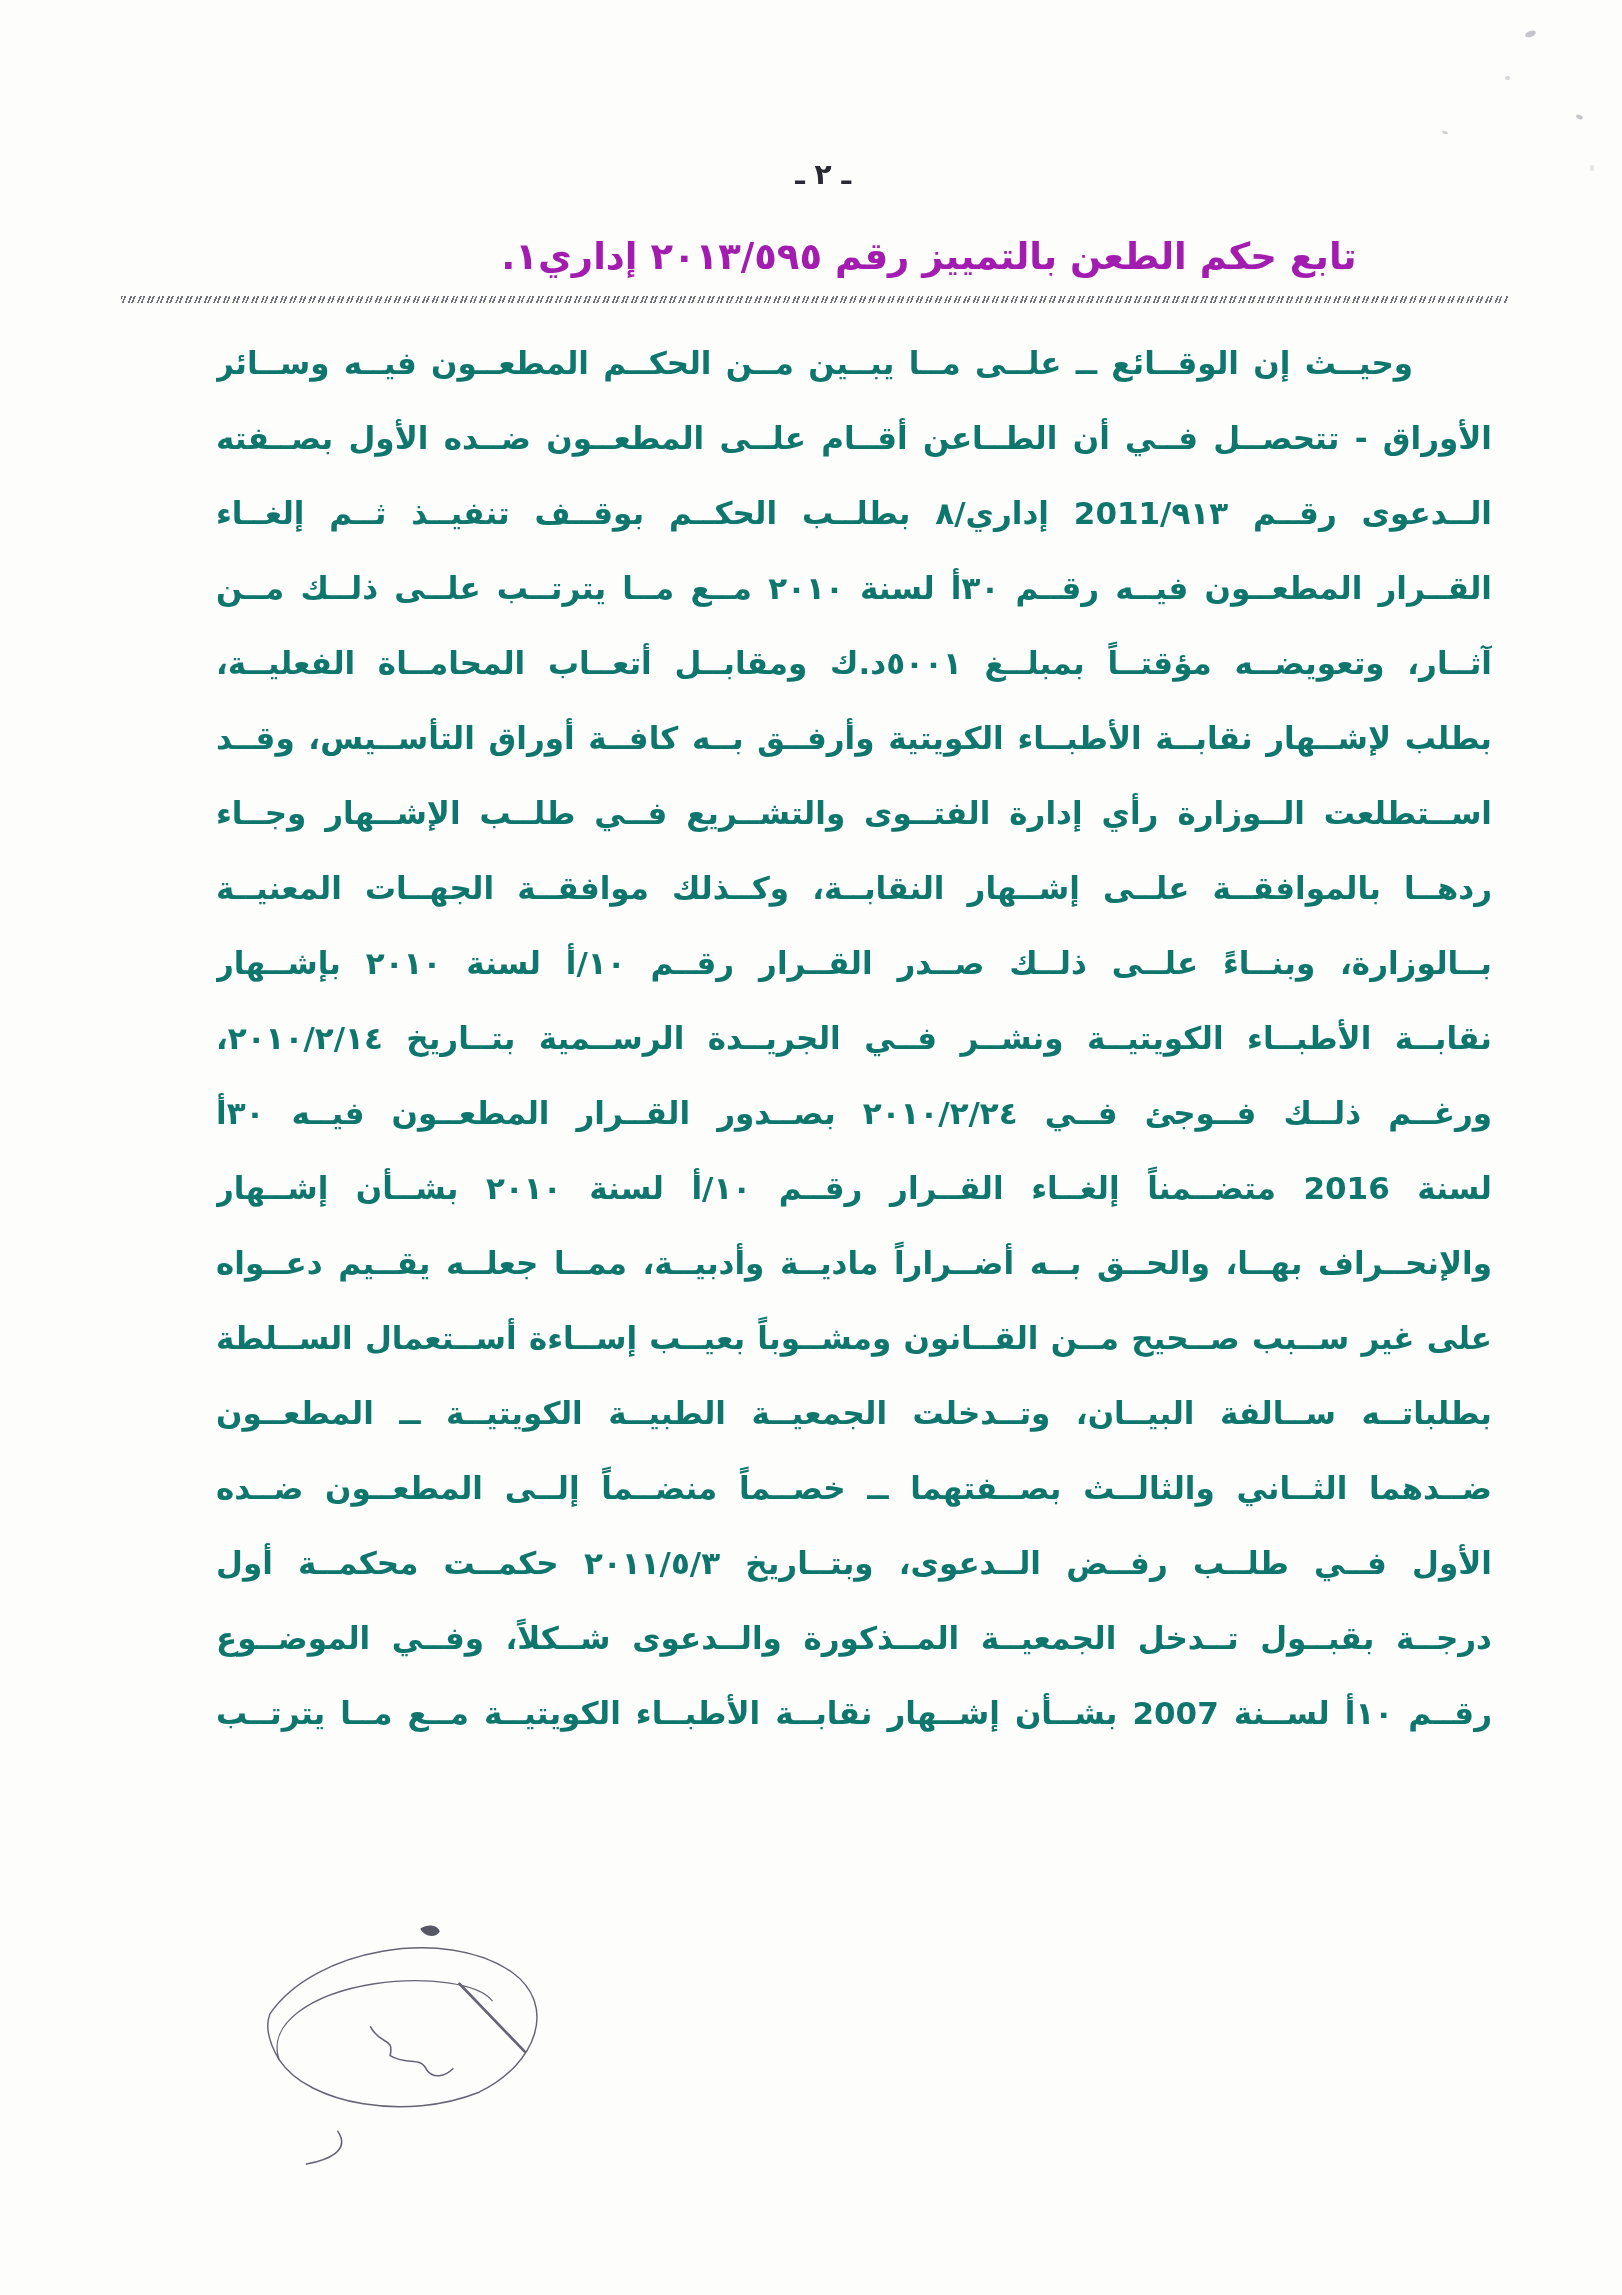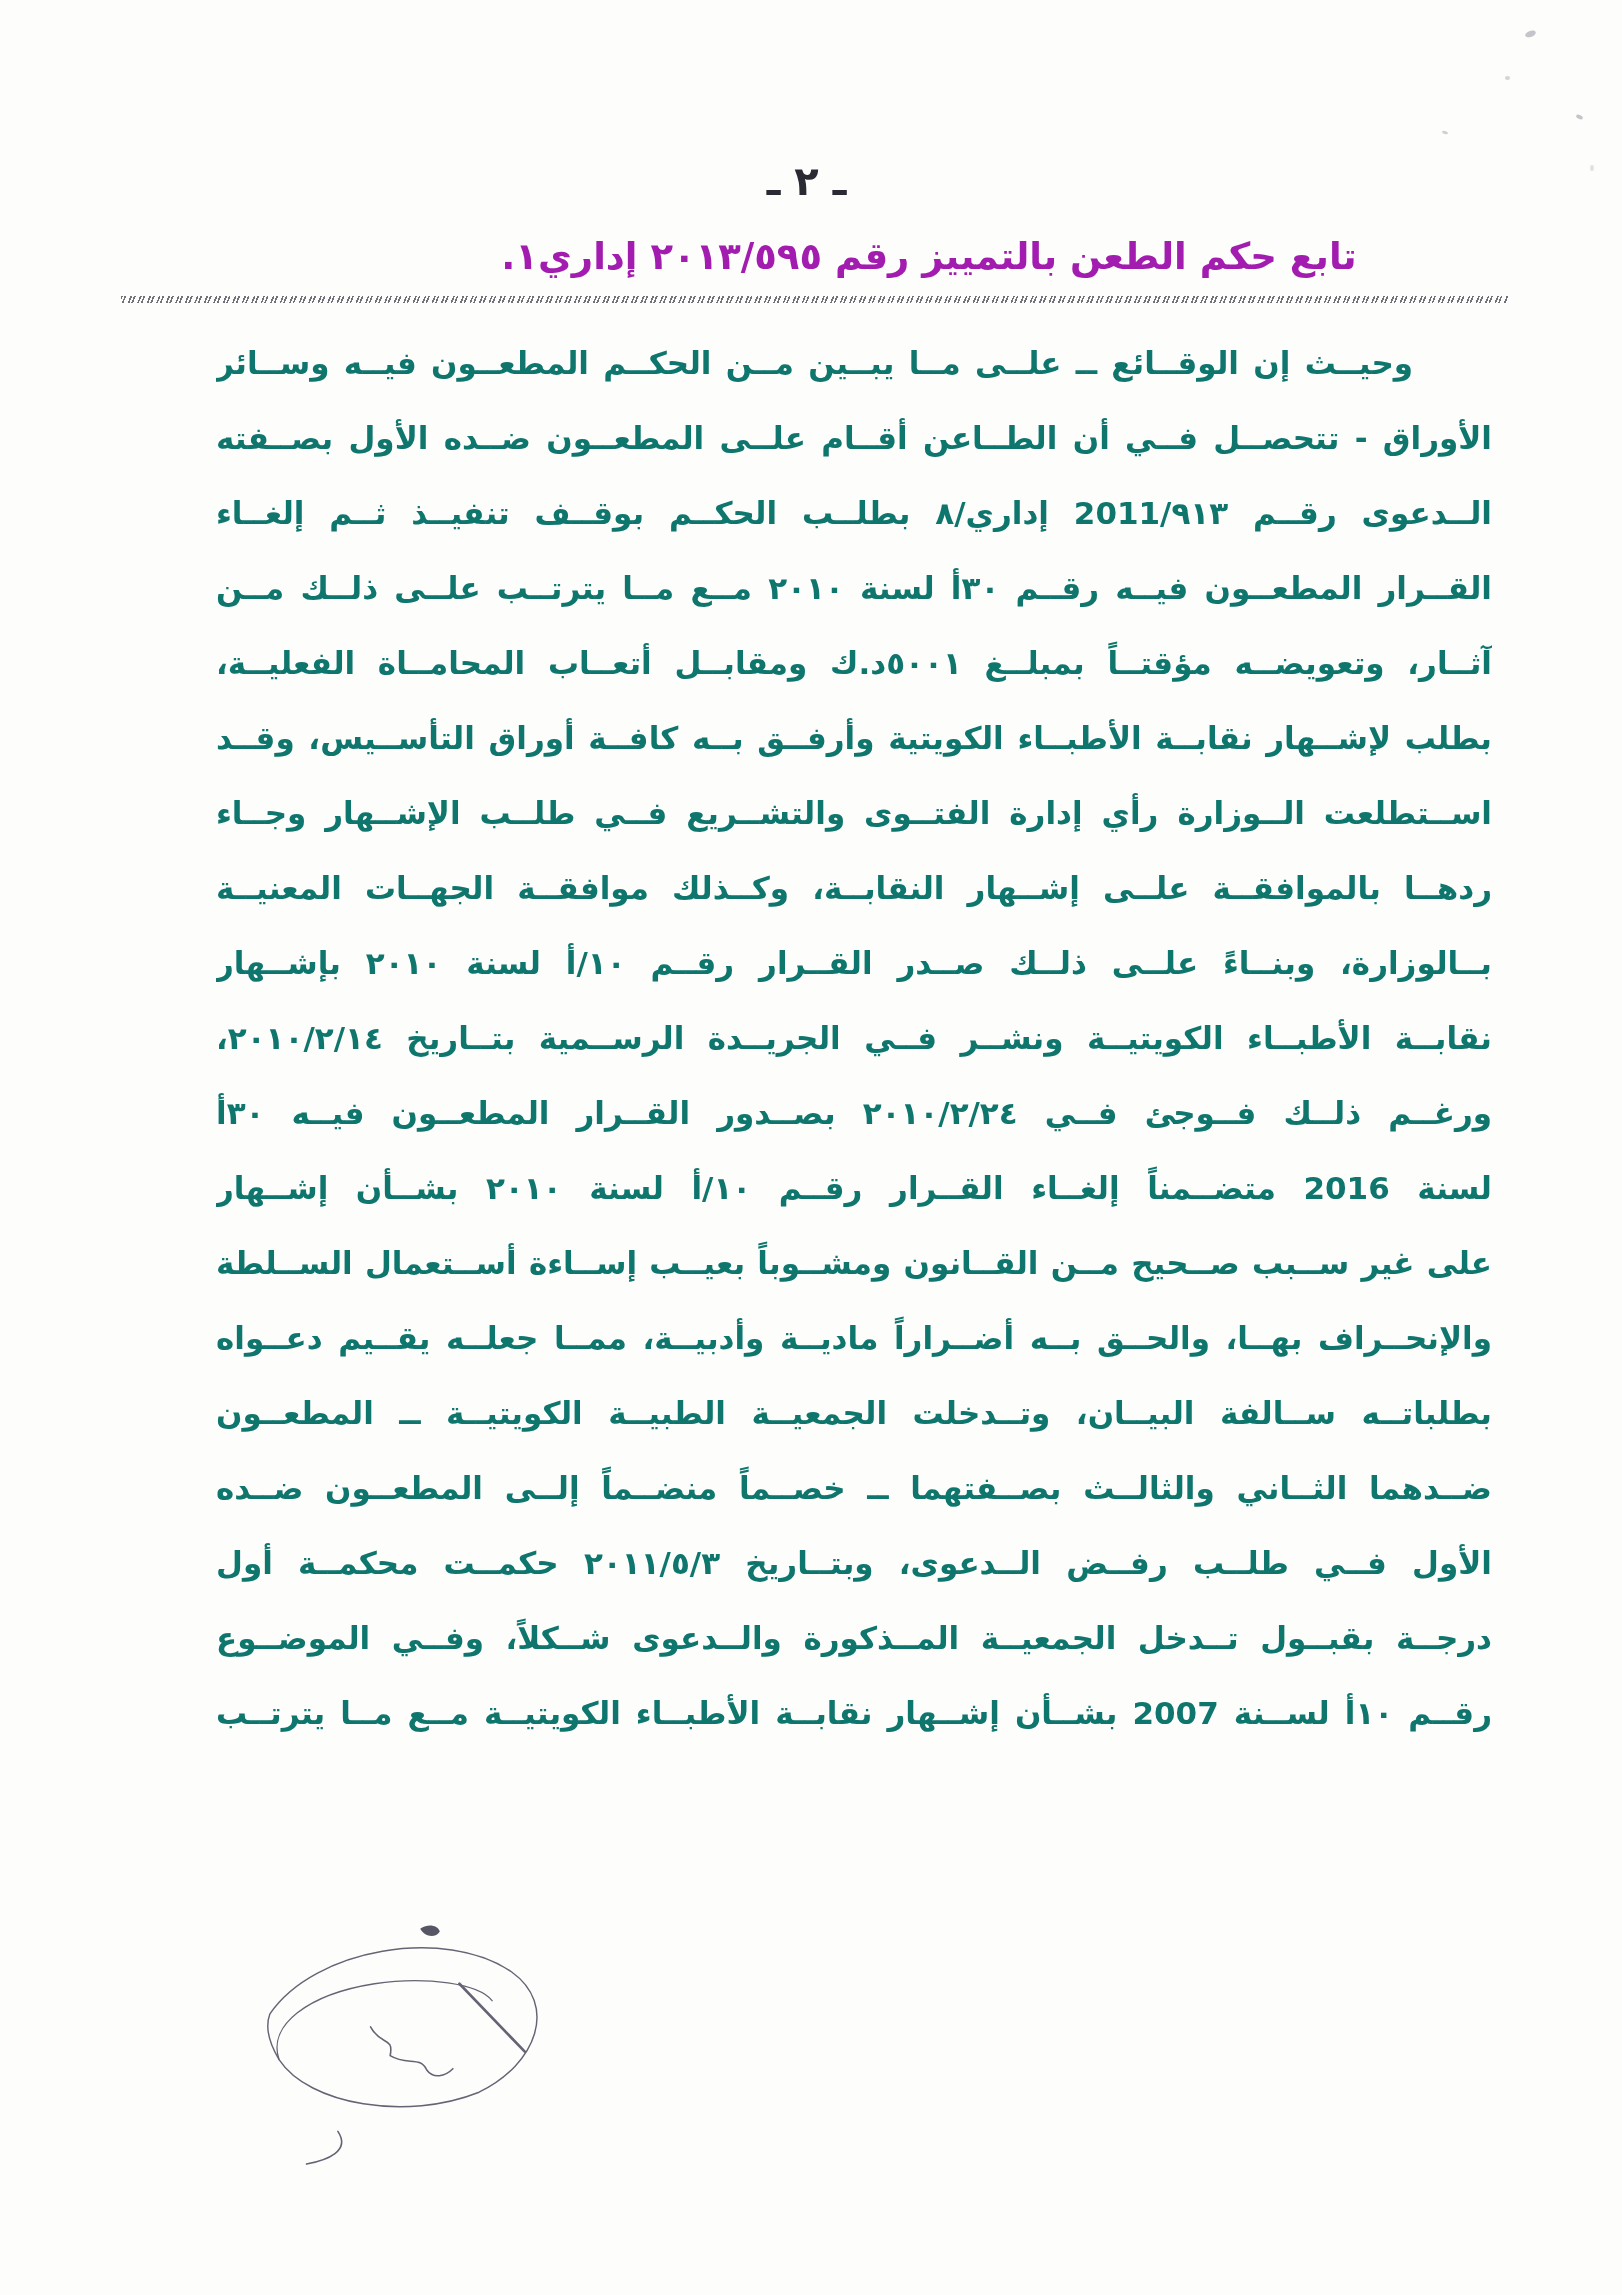--- a/index.html
+++ b/index.html
@@ -15,24 +15,23 @@
     left: 0; top: 0;
     width: 1623px;
     height: 2295px;
     background: #fdfdfb;
     color: #20202a;
     overflow: hidden;
   }
   .page-number {
     position: absolute;
     top: 158px;
-    left: 728px;
+    left: 694px;
     width: 157px;
-    text-align: center;
-    font-size: 40px;
+    font-size: 28px;
     font-weight: bold;
     direction: rtl;
     color: #2a2a34;
     letter-spacing: 0;
   }
   .doc-title {
     position: absolute;
     top: 221px;
     left: 471px;
     width: 916px;
@@ -117,22 +116,22 @@
     <div class="line">الــدعوى رقــم 2011/٩١٣ إداري/٨ بطلــب الحكــم بوقــف تنفيــذ ثــم إلغــاء</div>
     <div class="line">القــرار المطعــون فيــه رقــم ٣٠أ لسنة ٢٠١٠ مــع مــا يترتــب علــى ذلــك مــن</div>
     <div class="line">آثــار، وتعويضــه مؤقتــاً بمبلــغ ٥٠٠١د.ك ومقابــل أتعــاب المحامــاة الفعليــة،</div>
     <div class="line">بطلب لإشــهار نقابــة الأطبــاء الكويتية وأرفــق بــه كافــة أوراق التأســيس، وقــد</div>
     <div class="line">اســتطلعت الــوزارة رأي إدارة الفتــوى والتشــريع فــي طلــب الإشــهار وجــاء</div>
     <div class="line">ردهــا بالموافقــة علــى إشــهار النقابــة، وكــذلك موافقــة الجهــات المعنيــة</div>
     <div class="line">بــالوزارة، وبنــاءً علــى ذلــك صــدر القــرار رقــم ١٠/أ لسنة ٢٠١٠ بإشــهار</div>
     <div class="line">نقابــة الأطبــاء الكويتيــة ونشــر فــي الجريــدة الرســمية بتــاريخ ٢٠١٠/٢/١٤،</div>
     <div class="line">ورغــم ذلــك فــوجئ فــي ٢٠١٠/٢/٢٤ بصــدور القــرار المطعــون فيــه ٣٠أ</div>
     <div class="line">لسنة 2016 متضــمناً إلغــاء القــرار رقــم ١٠/أ لسنة ٢٠١٠ بشــأن إشــهار</div>
+    <div class="line">والإنحــراف بهــا، والحــق بــه أضــراراً ماديــة وأدبيــة، ممــا جعلــه يقــيم دعــواه</div>
     <div class="line">على غير ســبب صــحيح مــن القــانون ومشــوباً بعيــب إســاءة أســتعمال الســلطة</div>
-    <div class="line">والإنحــراف بهــا، والحــق بــه أضــراراً ماديــة وأدبيــة، ممــا جعلــه يقــيم دعــواه</div>
     <div class="line">بطلباتــه ســالفة البيــان، وتــدخلت الجمعيــة الطبيــة الكويتيــة ــ المطعــون</div>
     <div class="line">ضــدهما الثــاني والثالــث بصــفتهما ــ خصــماً منضــماً إلــى المطعــون ضــده</div>
     <div class="line">الأول فــي طلــب رفــض الــدعوى، وبتــاريخ ٢٠١١/٥/٣ حكمــت محكمــة أول</div>
     <div class="line">درجــة بقبــول تــدخل الجمعيــة المــذكورة والــدعوى شــكلاً، وفــي الموضــوع</div>
     <div class="line">رقــم ١٠أ لســنة 2007 بشــأن إشــهار نقابــة الأطبــاء الكويتيــة مــع مــا يترتــب</div>
   </div>
 
   <svg class="signature" viewBox="0 0 490 430" xmlns="http://www.w3.org/2000/svg" fill="none" stroke="#4a4a5e" stroke-width="2.6" stroke-linecap="round" opacity="0.85">
 
     <path d="M 62 142 C 130 42 330 8 432 78 C 502 128 472 218 382 262 C 272 306 122 282 76 212 C 58 182 56 158 62 142" stroke-width="2.2"></path>

